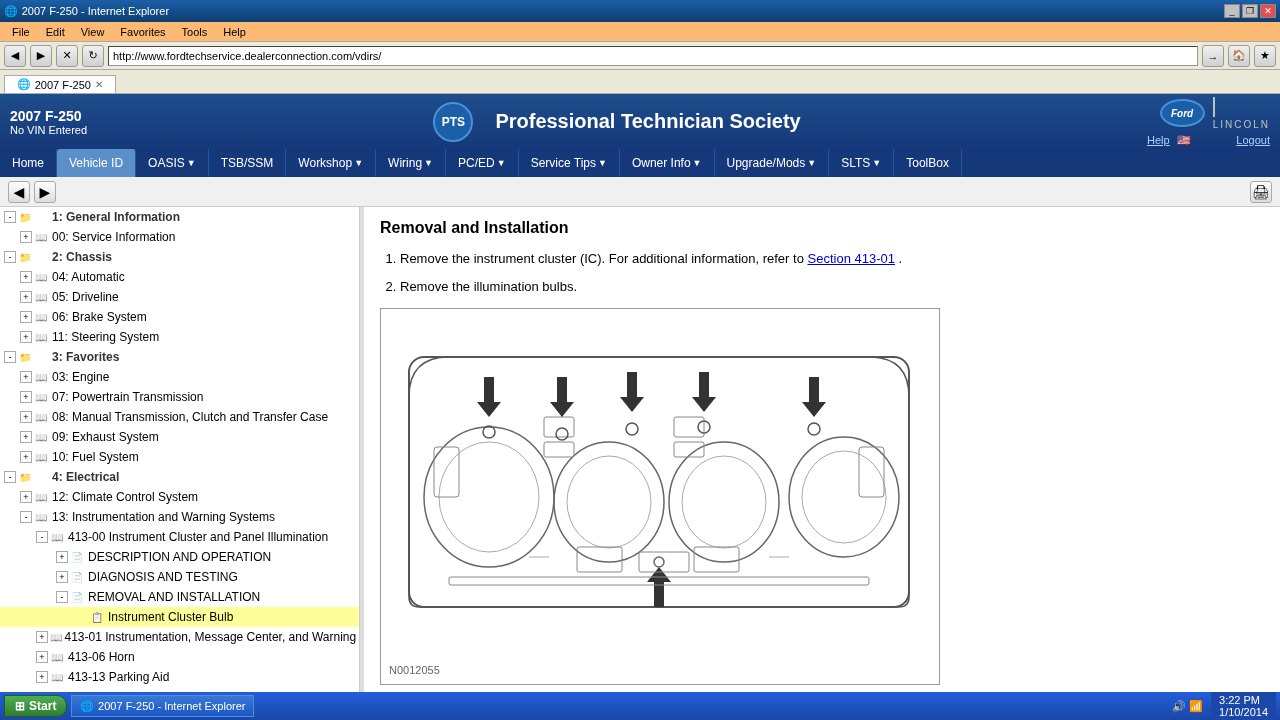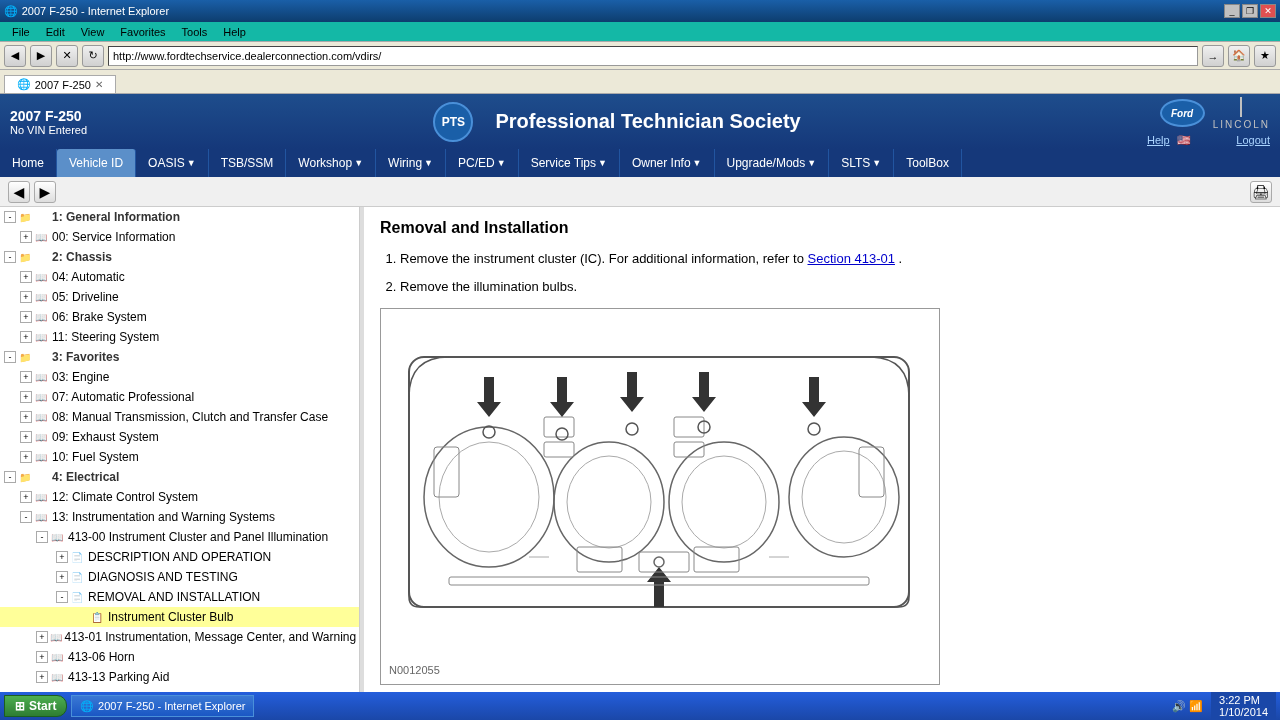--- a/index.html
+++ b/index.html
@@ -31,21 +31,21 @@
       gap: 4px;
     }
     .nav-btn { width: 22px; height: 22px; background: linear-gradient(to bottom, #f0f0f0, #d0d0d0); border: 1px solid #999; border-radius: 3px; display: flex; align-items: center; justify-content: center; cursor: pointer; font-size: 11px; }
     .address-input { flex: 1; height: 20px; border: 1px inset #999; background: white; font-size: 11px; padding: 0 4px; }
     .tab-bar { background: #ece9d8; height: 24px; display: flex; align-items: flex-end; padding-left: 4px; border-bottom: 1px solid #aaa; }
     .tab { background: #d4d0c8; border: 1px solid #aaa; border-bottom: none; padding: 2px 12px; font-size: 11px; cursor: pointer; display: flex; align-items: center; gap: 4px; }
     .tab.active { background: white; }
     .tab-close { font-size: 10px; color: #666; }
 
     
-    .menu-bar { background: #14b8a6; height: 20px; display: flex; align-items: center; padding: 0 4px; border-bottom: 1px solid #aaa; }
+    .menu-bar { background: #fdba74; height: 20px; display: flex; align-items: center; padding: 0 4px; border-bottom: 1px solid #aaa; }
     .menu-item { padding: 2px 8px; font-size: 11px; cursor: pointer; }
 
     
     .app-header {
       background: linear-gradient(to bottom, #1e4d8c, #15387a);
       height: 55px;
       display: flex;
       align-items: center;
       justify-content: space-between;
       padding: 0 10px;
@@ -174,21 +174,21 @@
     <span class="app-title">2007 F-250</span>
     <span class="app-subtitle">No VIN Entered</span>
   </div>
   <div style="display:flex;align-items:center;gap:12px;">
     <div class="pts-logo">PTS</div>
     <span class="app-title" style="font-size:20px;">Professional Technician Society</span>
   </div>
   <div class="app-header-right">
     <div style="display:flex;align-items:center;gap:8px;">
       <div class="ford-logo">Ford</div>
-      <div style="display:flex;flex-direction:column;align-items:center;">
+      <div style="display:flex;flex-direction:column;align-items:flex-start;">
         <div style="width:2px;height:20px;background:#c0c0c0;margin-bottom:2px;"></div>
         <span class="lincoln-logo">LINCOLN</span>
       </div>
     </div>
     <div style="display:flex;gap:8px;margin-top:4px;">
       <span class="link" style="color:#aad4ff;">Help</span>
       <span>🇺🇸</span>
       <span class="link" style="color:#aad4ff;margin-left:37px;">Logout</span>
     </div>
   </div>
@@ -260,21 +260,21 @@
       <span class="section-header">3: Favorites</span>
     </div>
     <div class="tree-item" style="padding-left:20px;">
       <span class="expand-btn">+</span>
       <span class="tree-icon blue-folder">📖</span>
       <span>03: Engine</span>
     </div>
     <div class="tree-item" style="padding-left:20px;">
       <span class="expand-btn">+</span>
       <span class="tree-icon blue-folder">📖</span>
-      <span>07: Automatic Professional</span>
+      <span>07: Powertrain Transmission</span>
     </div>
     <div class="tree-item" style="padding-left:20px;">
       <span class="expand-btn">+</span>
       <span class="tree-icon blue-folder">📖</span>
       <span>08: Manual Transmission, Clutch and Transfer Case</span>
     </div>
     <div class="tree-item" style="padding-left:20px;">
       <span class="expand-btn">+</span>
       <span class="tree-icon blue-folder">📖</span>
       <span>09: Exhaust System</span>

